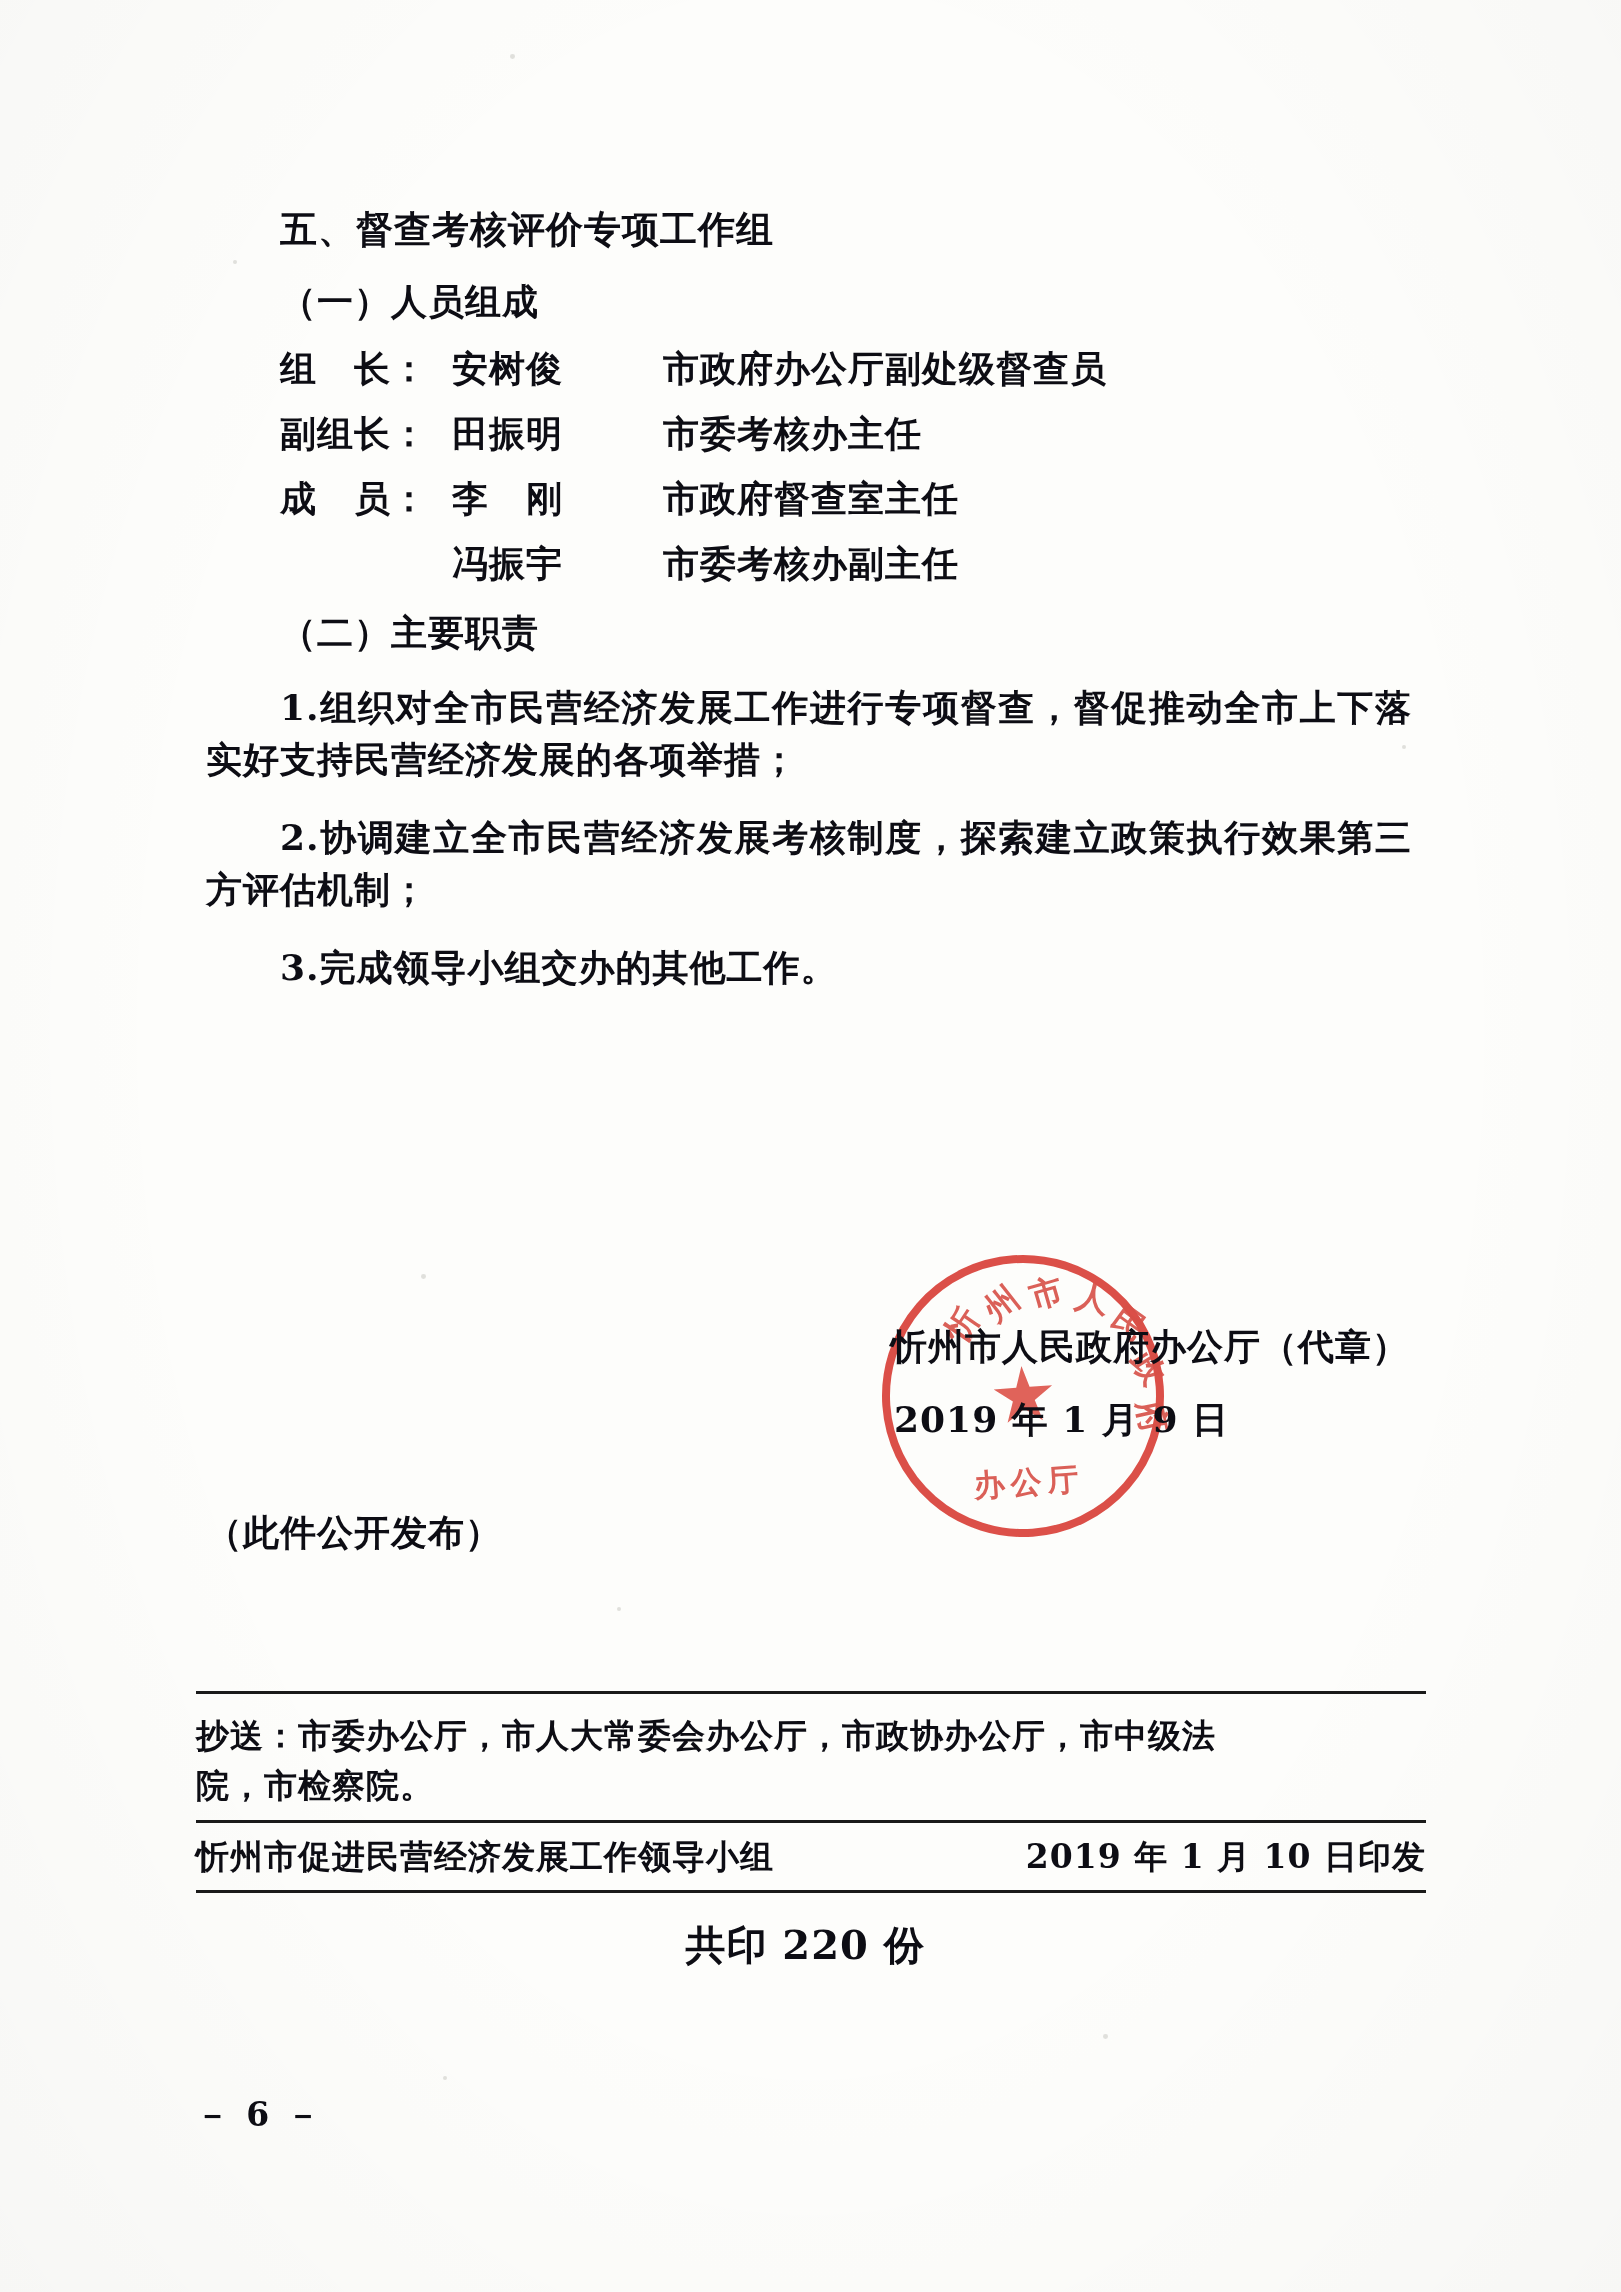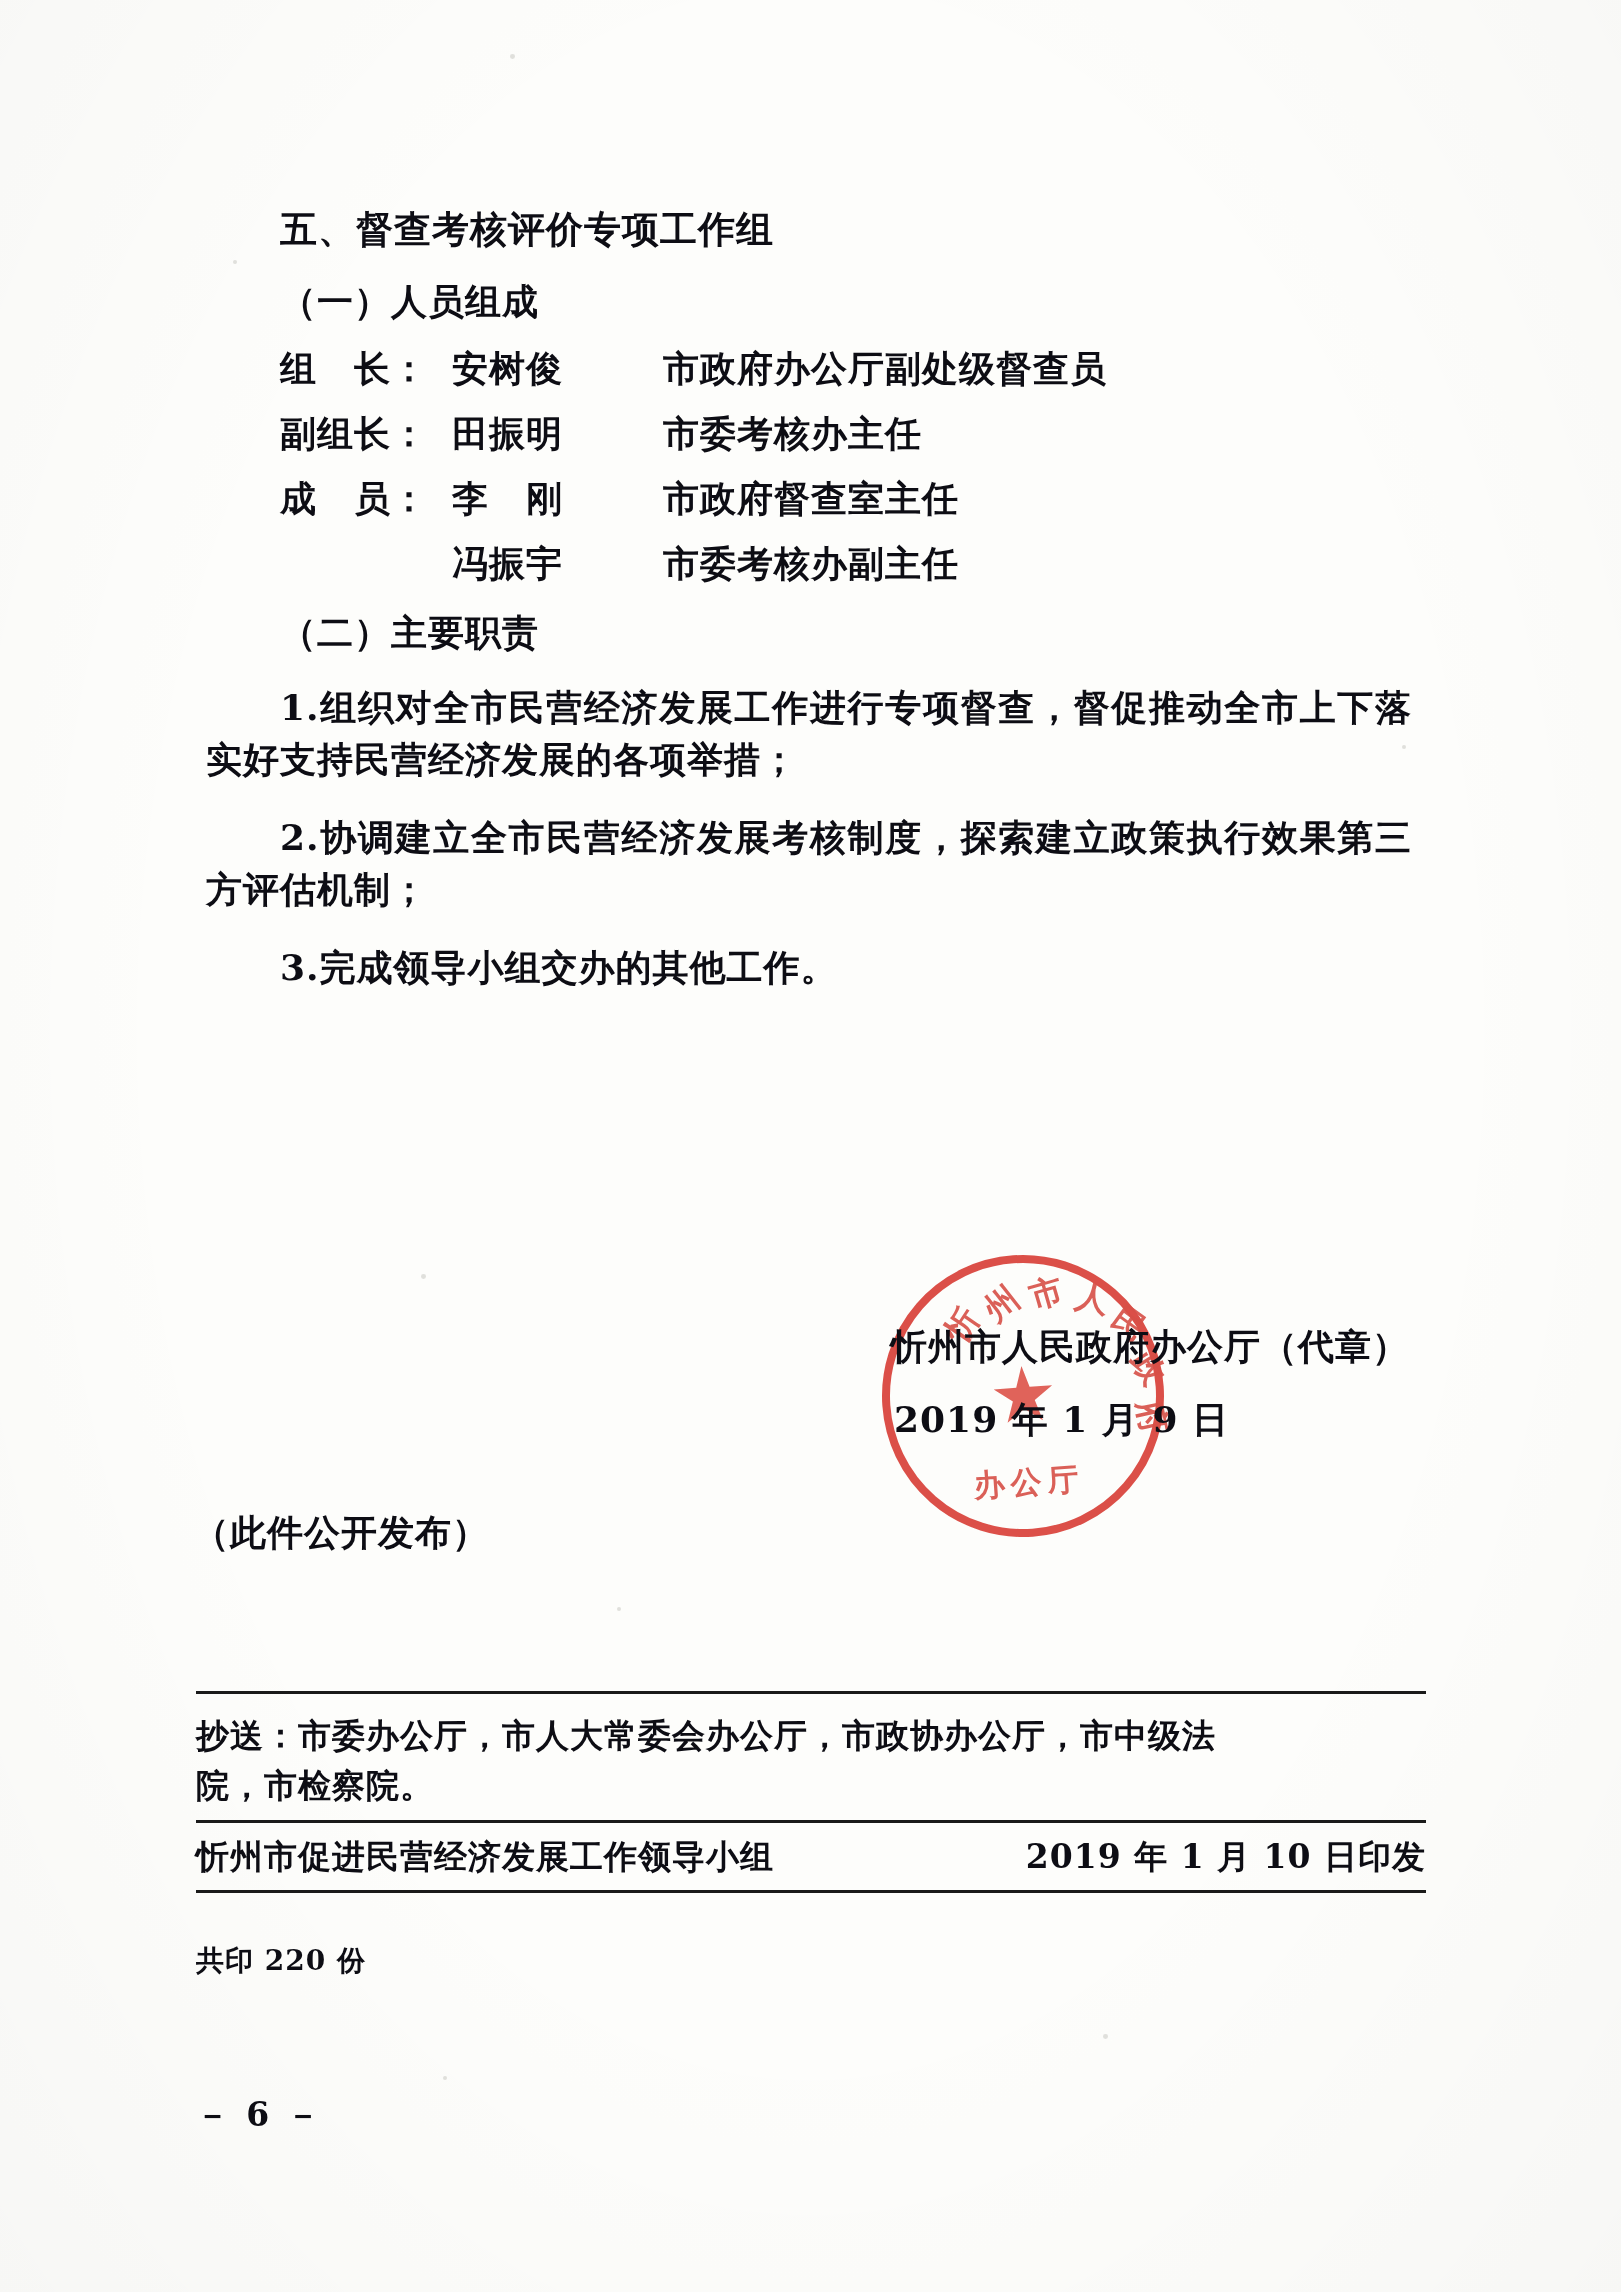--- a/index.html
+++ b/index.html
@@ -88,21 +88,21 @@
     text-align: left;
     font-weight: bold;
     font-size: 36px;
     color: #0d0d14;
     letter-spacing: 1px;
   }
   .sign-line1 { margin-bottom: 23.5px; }
   .sign-line2 { margin-left: 3px; }
   .public-note {
     position: absolute;
-    left: 193px;
+    left: 206px;
     top: 1509px;
     font-weight: bold;
     font-size: 36px;
     color: #0d0d14;
     letter-spacing: 1px;
   }
   
   .seal {
     position: absolute;
     left: 882px;
@@ -185,28 +185,27 @@
     justify-content: space-between;
     align-items: baseline;
     padding: 11.8px 0 9.8px 0;
     font-weight: bold;
     font-size: 33px;
     color: #0d0d14;
     letter-spacing: 1px;
     gap: 8px;
   }
   .print-count {
-    text-align: left;
+    text-align: center;
     padding-top: 25.5px;
     font-weight: bold;
-    font-size: 28px;
+    font-size: 40px;
     color: #0d0d14;
     letter-spacing: 1px;
     padding-right: 11.8px;
-    margin-top: 24px;
   }
   .page-number {
     position: absolute;
     left: 196px;
     top: 2093px;
     font-weight: bold;
     font-size: 33px;
     color: #0d0d14;
     letter-spacing: 2.9px;
   }

